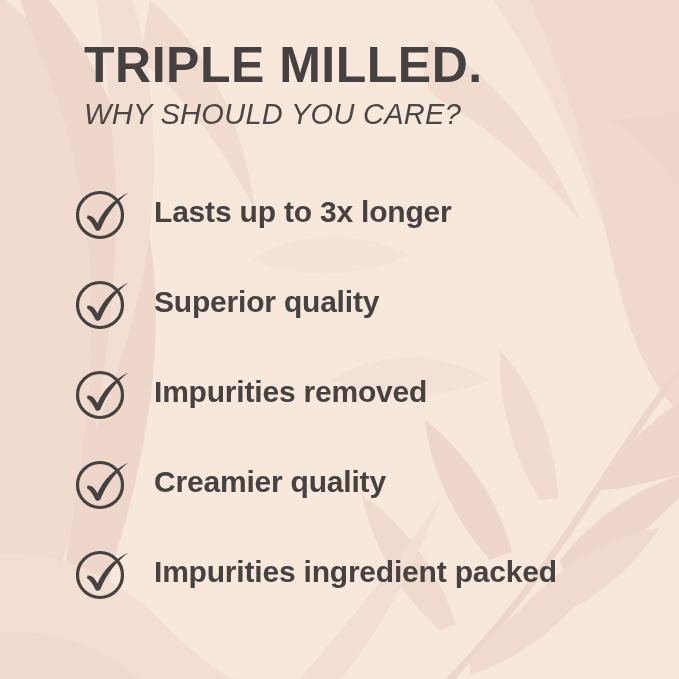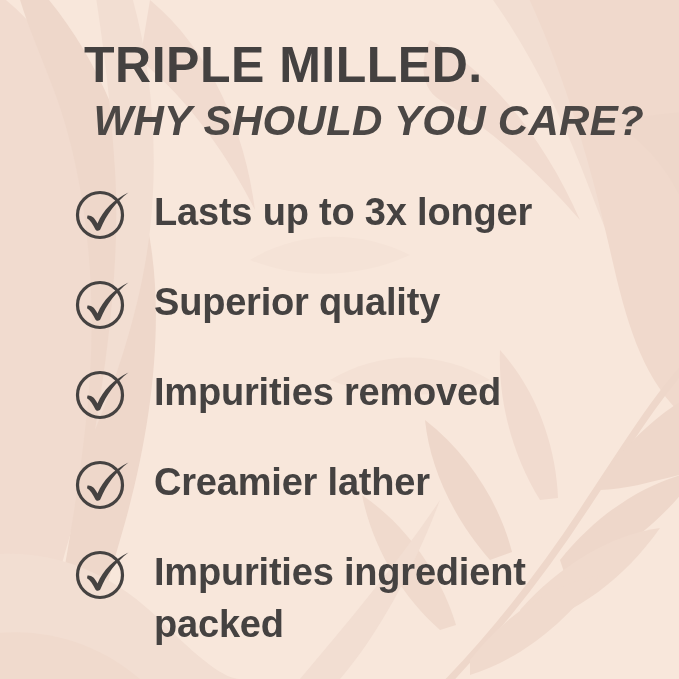--- a/index.html
+++ b/index.html
@@ -55,29 +55,28 @@
     font-weight: bold;
     letter-spacing: 0.5px;
     color: #444140;
     text-transform: uppercase;
     white-space: nowrap;
   }
 
   .subheadline {
     margin: 10px 0 0 0;
     font-family: "Liberation Sans", sans-serif;
-    font-size: 42px;
+    font-size: 29px;
     line-height: 1.0;
-    font-weight: bold;
+    font-weight: normal;
     font-style: italic;
     letter-spacing: 0.3px;
     color: #4b4745;
     text-transform: uppercase;
     white-space: nowrap;
-    text-align: right;
   }
 
   
   .benefit-list {
     position: absolute;
     left: 72px;
     top: 186px;
     width: 590px;
     margin: 0;
     padding: 0;
@@ -99,21 +98,21 @@
     width: 62px;
     height: 56px;
     margin-top: 0px;
     display: block;
   }
 
   .benefit-text {
     flex: 1 1 auto;
     margin-left: 20px;
     font-family: "Liberation Sans", sans-serif;
-    font-size: 38px;
+    font-size: 30px;
     line-height: 52px;
     font-weight: bold;
     color: #454241;
     letter-spacing: -0.2px;
   }
 </style>
 </head>
 <body>
 
 <div id="poster">
@@ -213,21 +212,21 @@
 
       <li class="benefit-row">
         <svg class="check-icon" viewBox="0 0 62 56">
           <circle cx="28" cy="29" r="22.5" fill="none" stroke="#454241" stroke-width="3.2"></circle>
           <path d="M 15.5 29.5 C 19.5 29.0 23.0 32.0 25.5 37.5
                    C 31.0 24.0 42.0 13.5 56.5 6.5
                    C 43.5 16.5 34.5 28.5 28.5 43.0
                    C 27.6 45.2 24.4 45.3 23.3 43.2
                    C 20.8 38.4 18.2 34.2 15.0 32.3 Z" fill="#454241"></path>
         </svg>
-        <span class="benefit-text">Creamier lather</span>
+        <span class="benefit-text">Creamier quality</span>
       </li>
 
       <li class="benefit-row">
         <svg class="check-icon" viewBox="0 0 62 56">
           <circle cx="28" cy="29" r="22.5" fill="none" stroke="#454241" stroke-width="3.2"></circle>
           <path d="M 15.5 29.5 C 19.5 29.0 23.0 32.0 25.5 37.5
                    C 31.0 24.0 42.0 13.5 56.5 6.5
                    C 43.5 16.5 34.5 28.5 28.5 43.0
                    C 27.6 45.2 24.4 45.3 23.3 43.2
                    C 20.8 38.4 18.2 34.2 15.0 32.3 Z" fill="#454241"></path>

